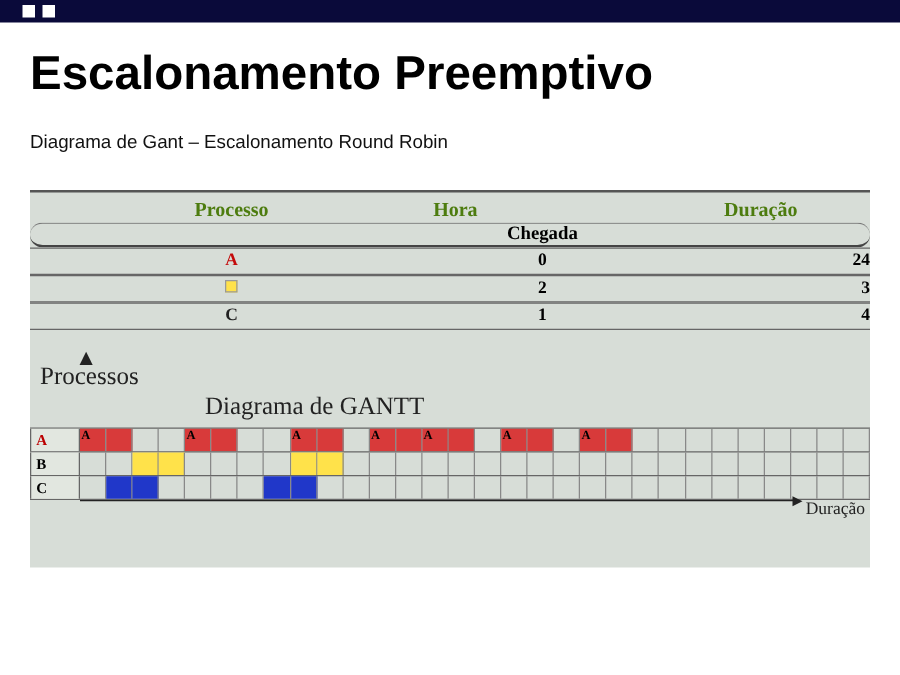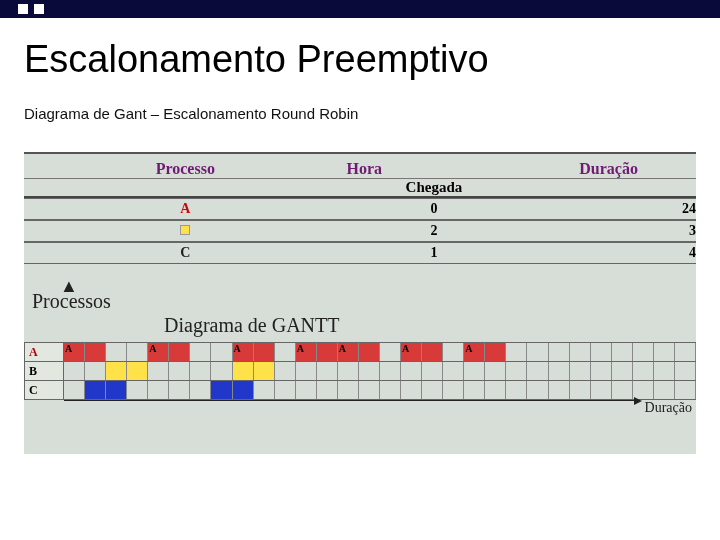--- a/index.html
+++ b/index.html
@@ -22,21 +22,21 @@
     width: 10px;
     height: 10px;
     background: #fff;
     margin-right: 6px;
   }
   .slide {
     padding: 12px 24px 0 24px;
   }
   .title {
     font-size: 38px;
-    font-weight: 400;
+    font-weight: 700;
     color: #000;
     margin: 8px 0 24px 0;
   }
   .sub1 {
     font-size: 15px;
     color: #111;
     margin: 0 0 30px 0;
   }
   .sub2 {
     font-size: 15px;
@@ -54,33 +54,34 @@
   }
   .ptable {
     margin: 0;
     padding: 4px 0 0 0;
   }
   .ptable-header {
     display: flex;
     font-weight: bold;
     font-size: 16px;
     font-family: "Times New Roman", serif;
-    color: #701a75;
+    color: #4d7c0f;
     padding: 2px 0 0 0;
   }
   .ptable-header .col-p { flex: 0 0 48%; text-align: center; }
   .ptable-header .col-h { flex: 0 0 26%; text-align: left; }
   .ptable-header .col-d { flex: 0 0 26%; text-align: center; }
   .ptable-sub {
     display: flex;
     font-weight: bold;
     font-size: 15px;
     font-family: "Times New Roman", serif;
     border-bottom: 2px solid #444;
     border-top: 1px solid #777;
+    border-radius: 10px;
   }
   .ptable-sub .col-p { flex: 0 0 48%; }
   .ptable-sub .col-h { flex: 0 0 26%; text-align: center; }
   .ptable-sub .col-d { flex: 0 0 26%; }
   .prow {
     display: flex;
     font-family: "Times New Roman", serif;
     font-size: 14px;
     font-weight: bold;
     border-top: 1px solid #666;

